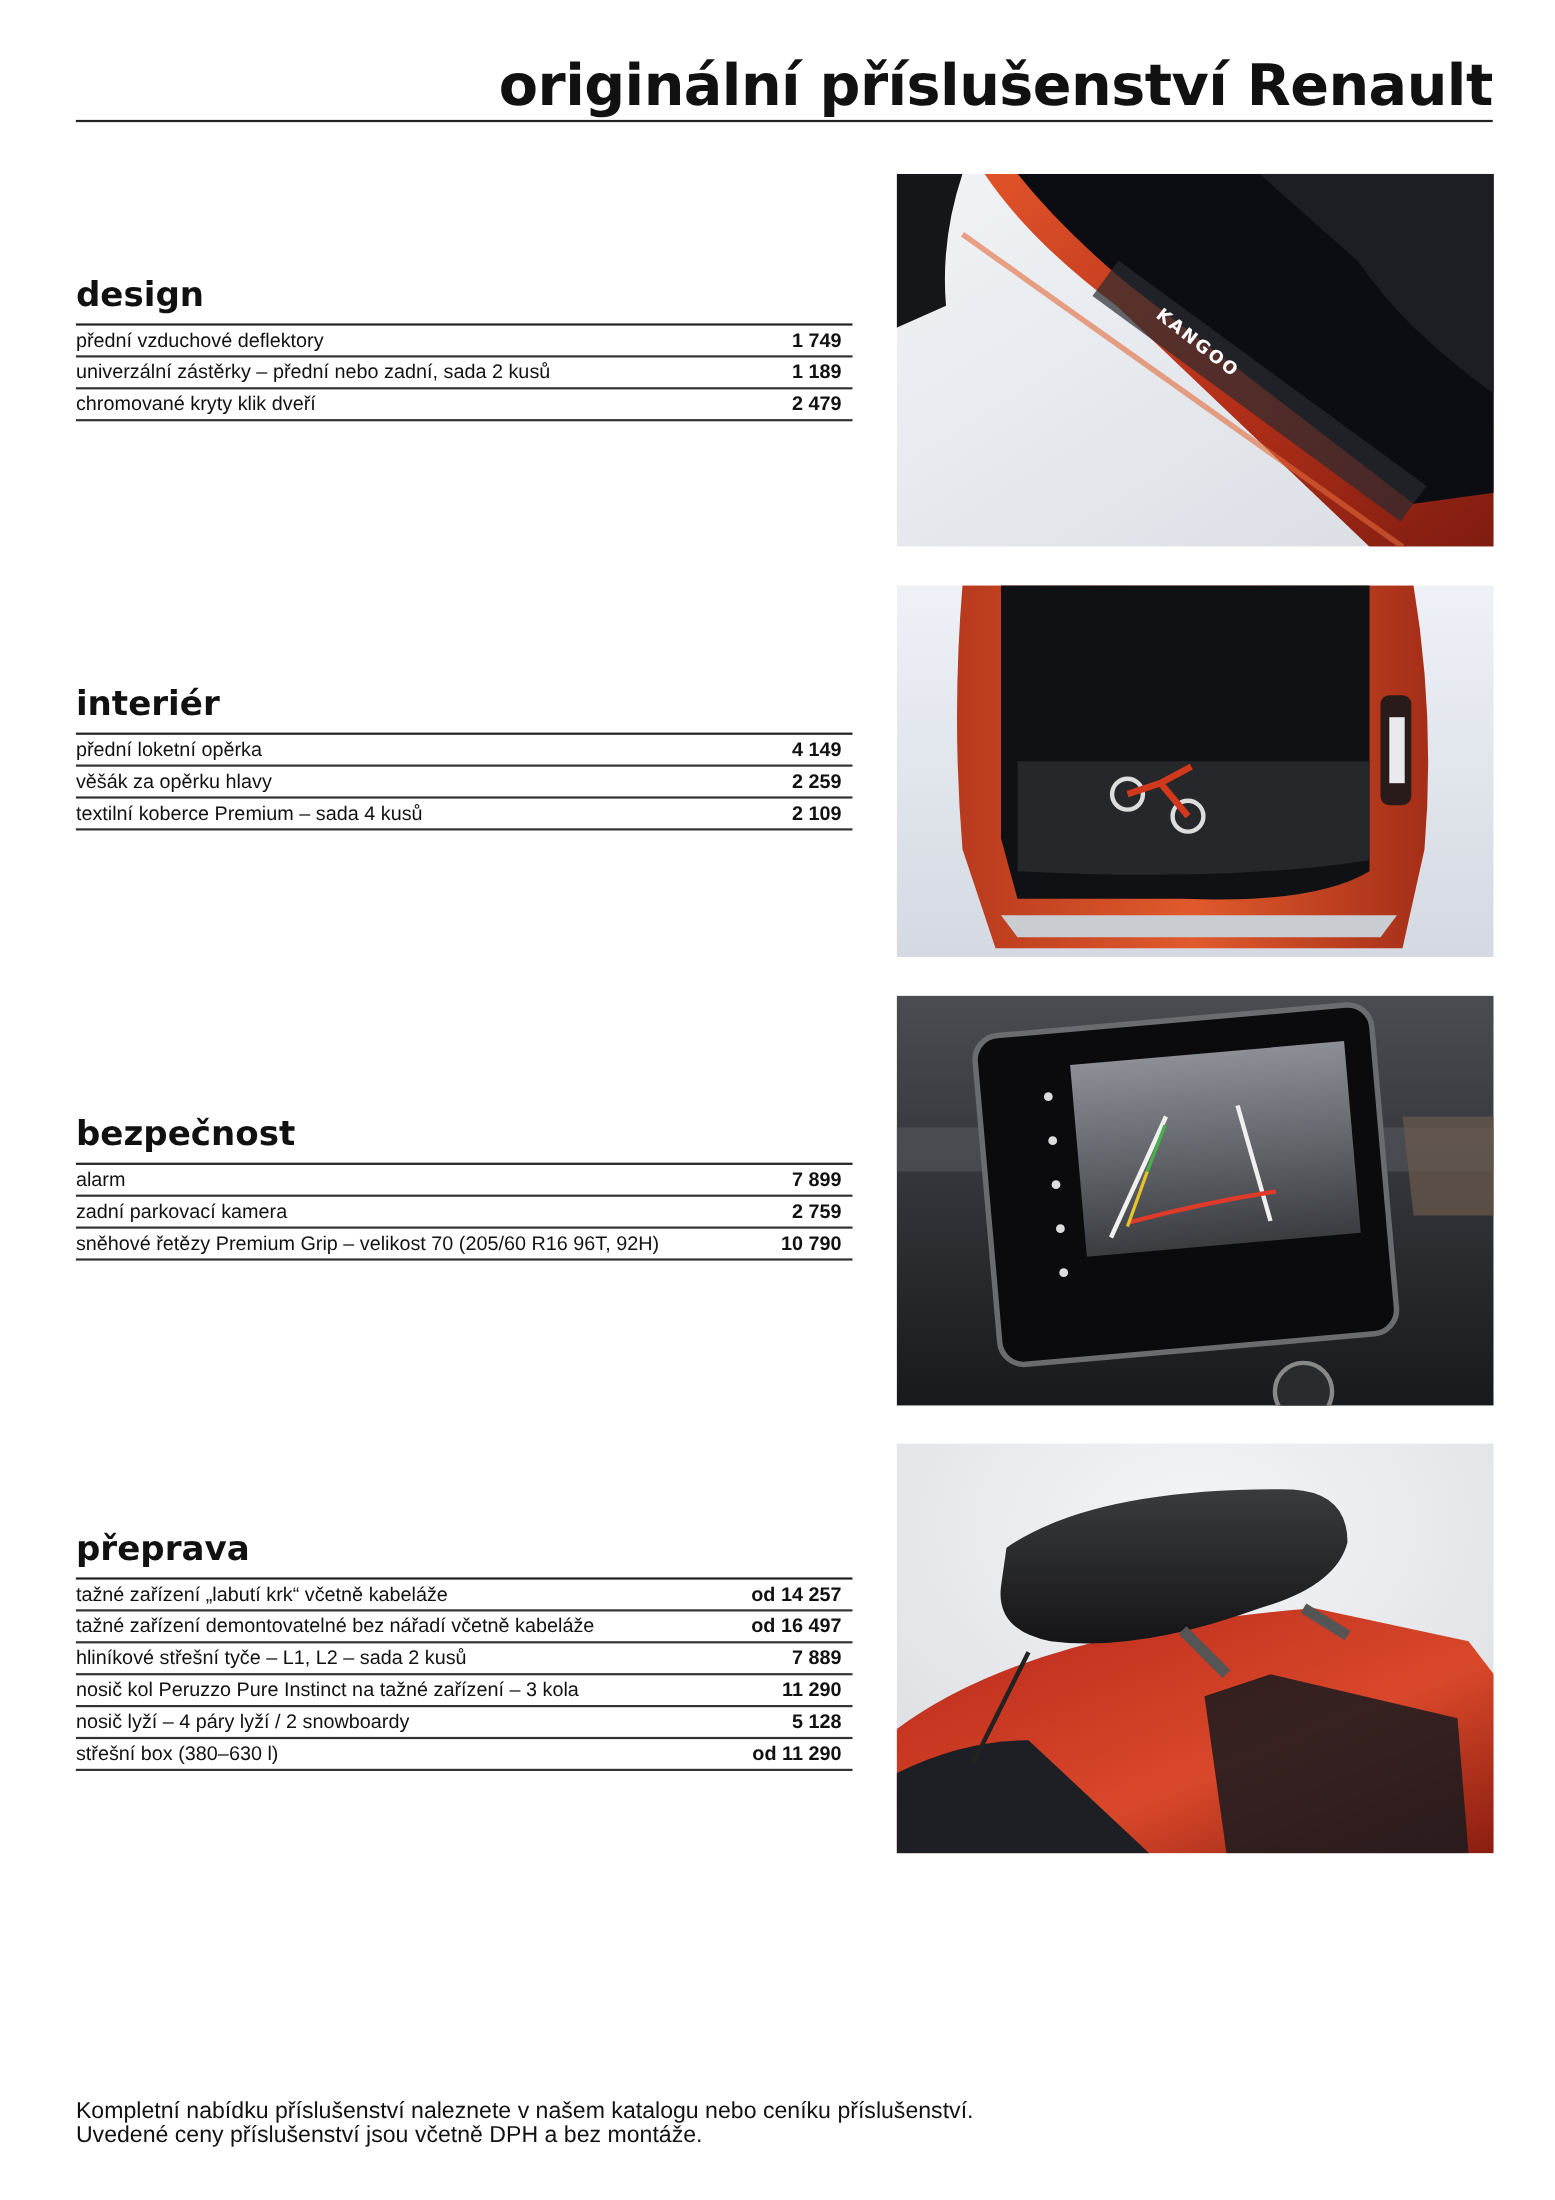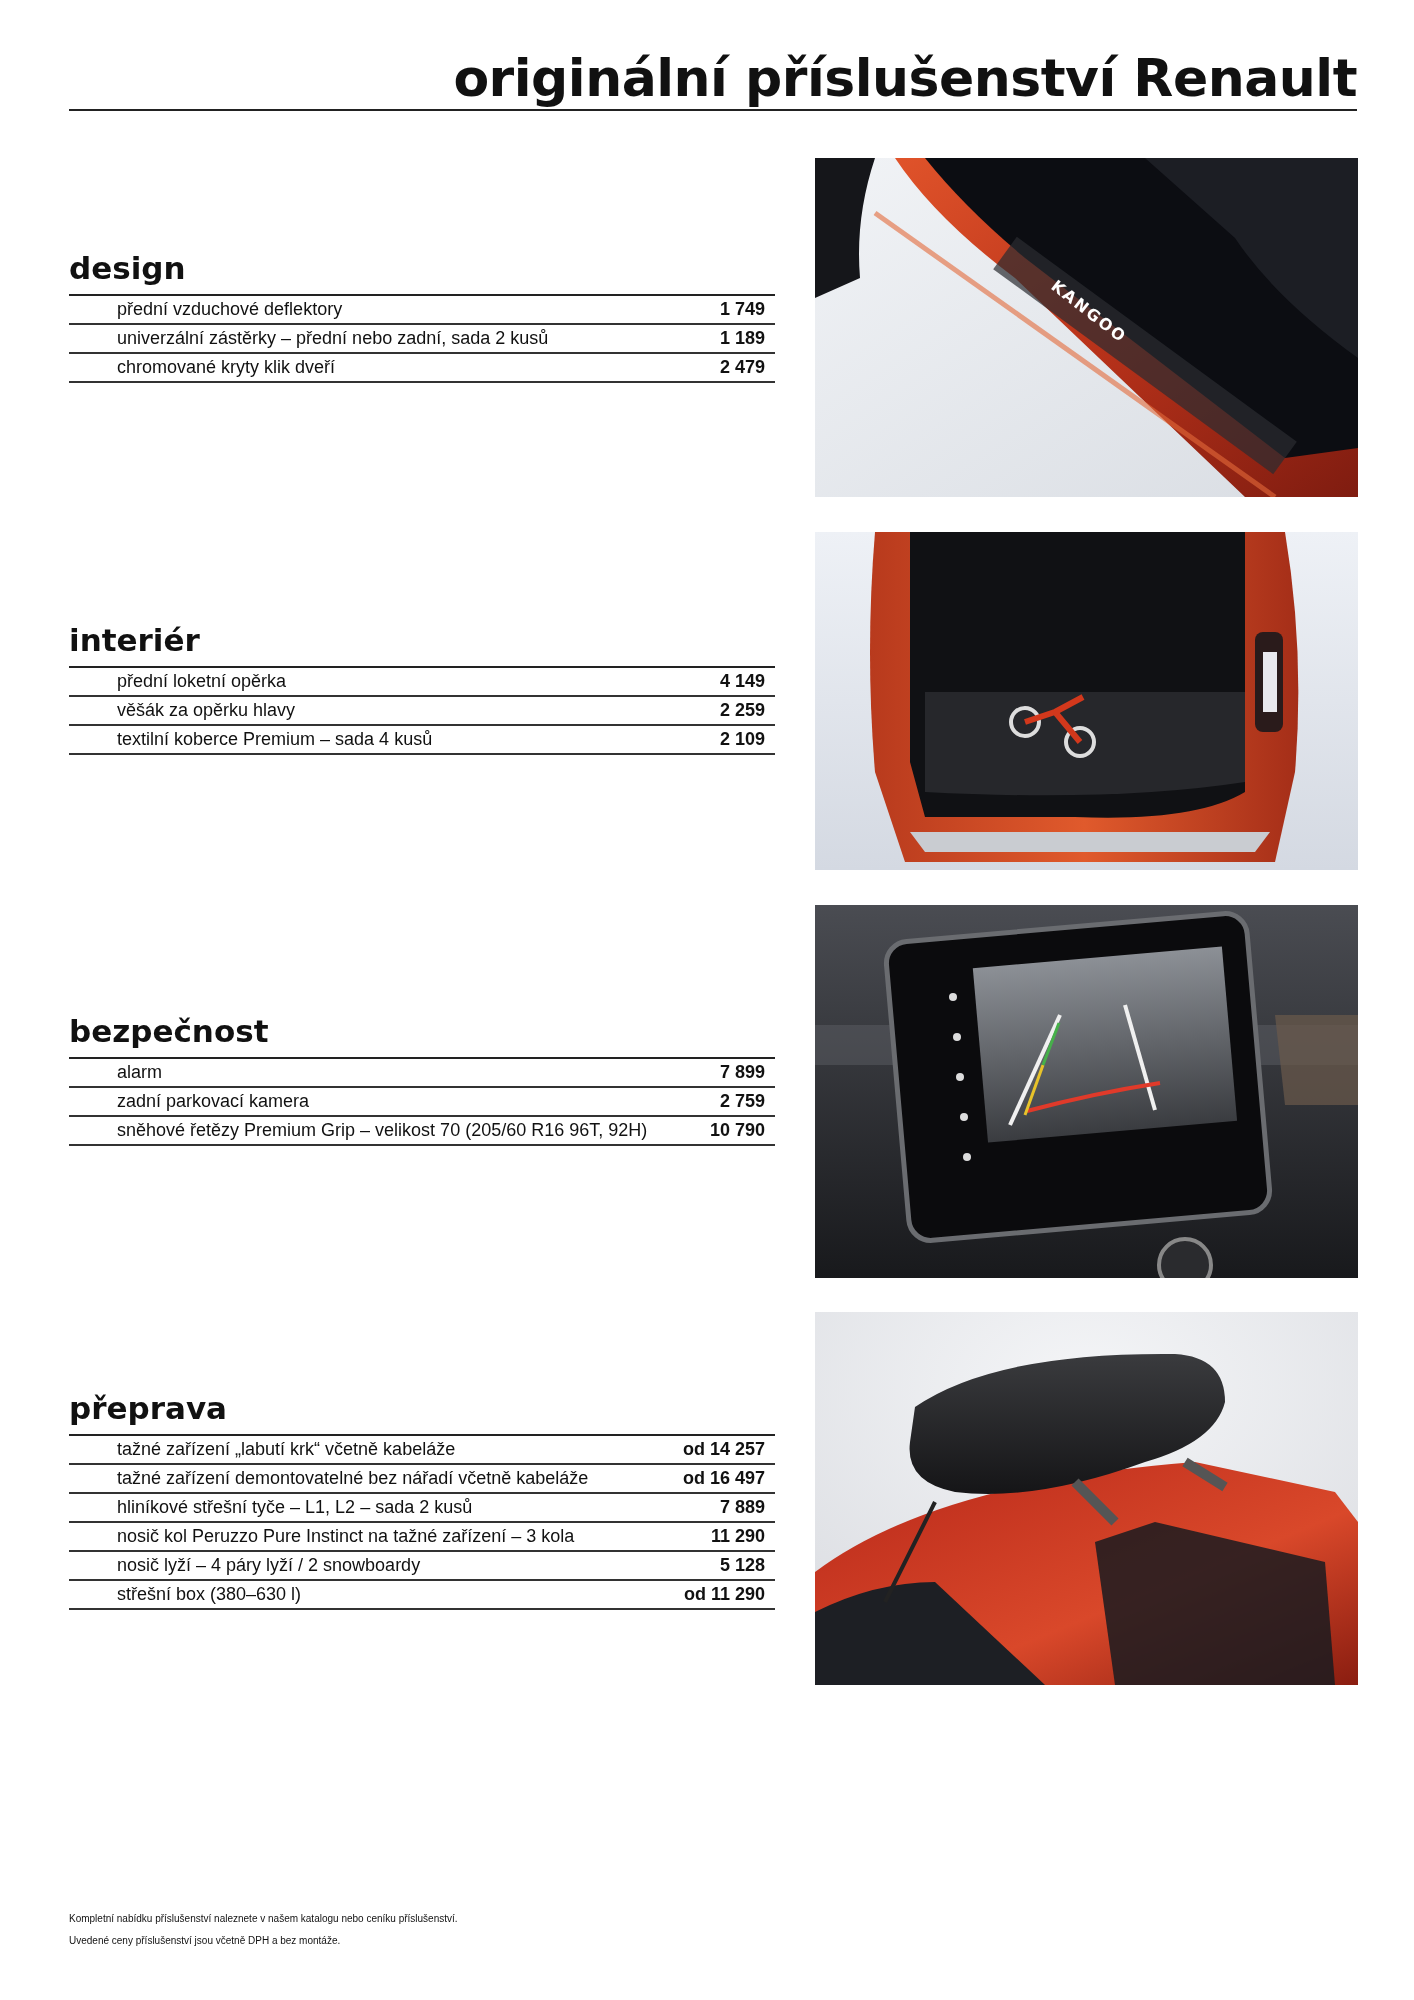--- a/index.html
+++ b/index.html
@@ -18,25 +18,25 @@
   .section { position: absolute; left: 69px; width: 706px; }
   .section-heading {
     font-family: "DejaVu Sans", sans-serif; font-weight: bold;
     font-size: 31px; margin: 0 0 6px 0; height: 40px; line-height: 40px; color: #111;
   }
   .rows { border-top: 2px solid #222; }
   .row {
     display: flex; justify-content: space-between; align-items: center;
     height: 27px; border-bottom: 2px solid #333; font-size: 18px; line-height: 27px;
   }
-  .row .name { white-space: nowrap; margin-left: 48px; }
+  .row .name { white-space: nowrap; }
   .row .price { font-weight: bold; padding-right: 10px; white-space: nowrap; }
   .photo { position: absolute; left: 815px; width: 543px; overflow: hidden; }
   .footer {
-    position: absolute; left: 69px; top: 1908px; font-size: 10px; line-height: 22px; color: #111;
+    position: absolute; left: 69px; top: 1908px; font-size: 21px; line-height: 22px; color: #111;
   }
 </style>
 </head>
 <body>
 
 <div class="page-title">originální příslušenství Renault</div>
 <div class="header-rule"></div>
 
 <div class="section" style="top:248px">
   <h2 class="section-heading">design</h2>

